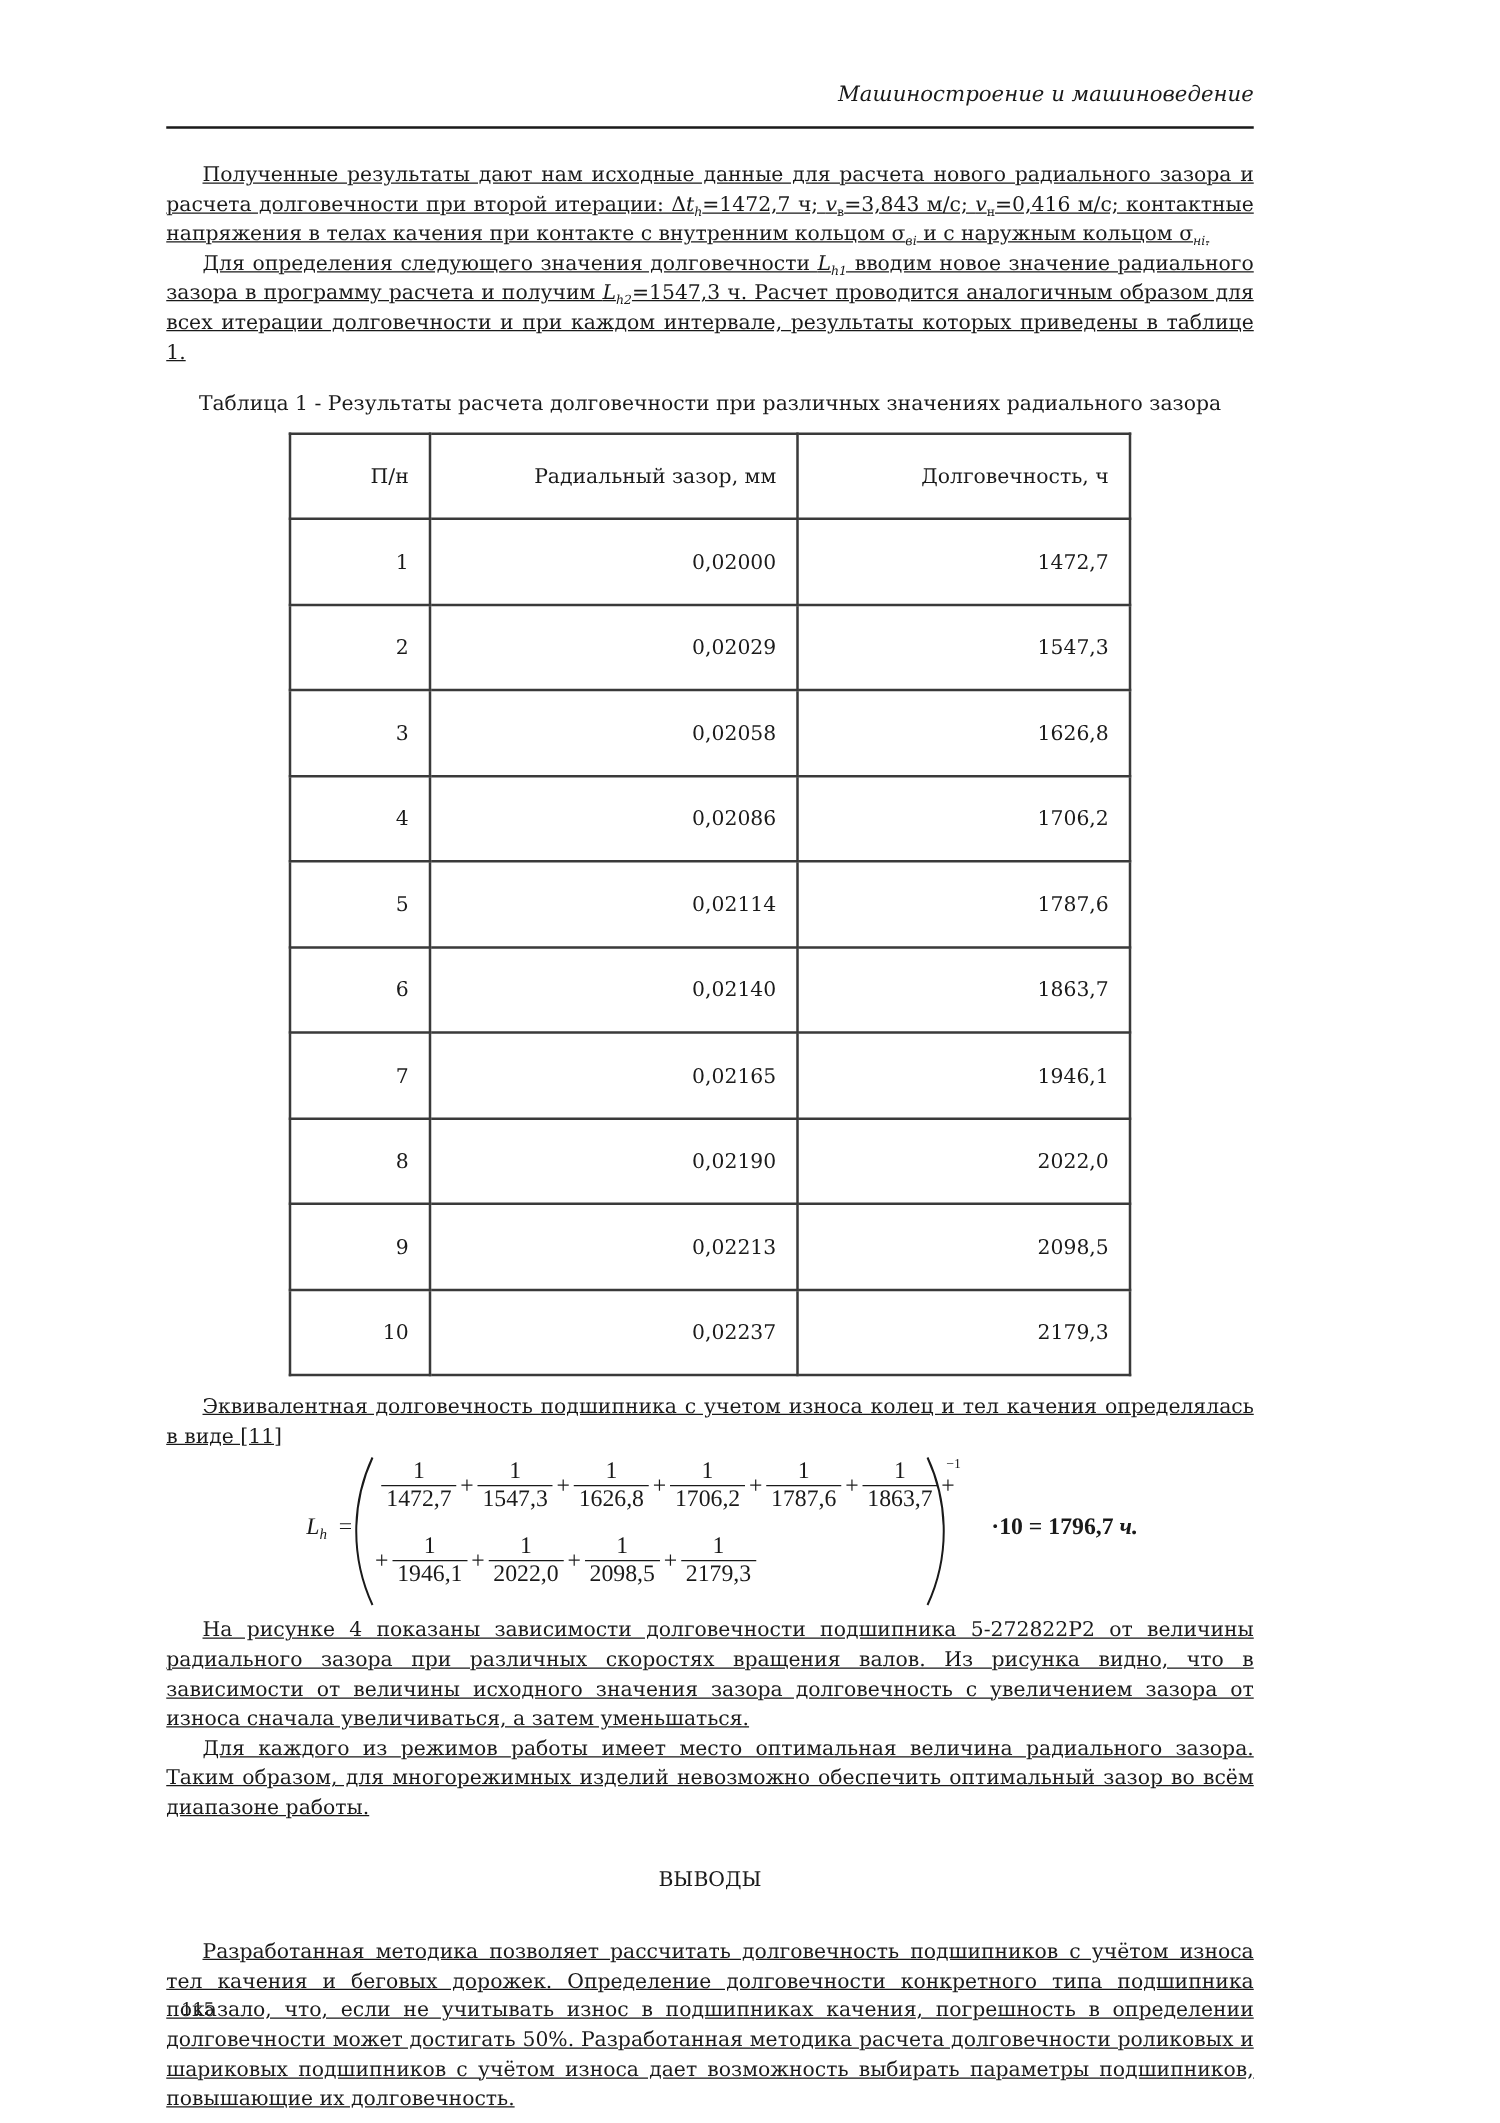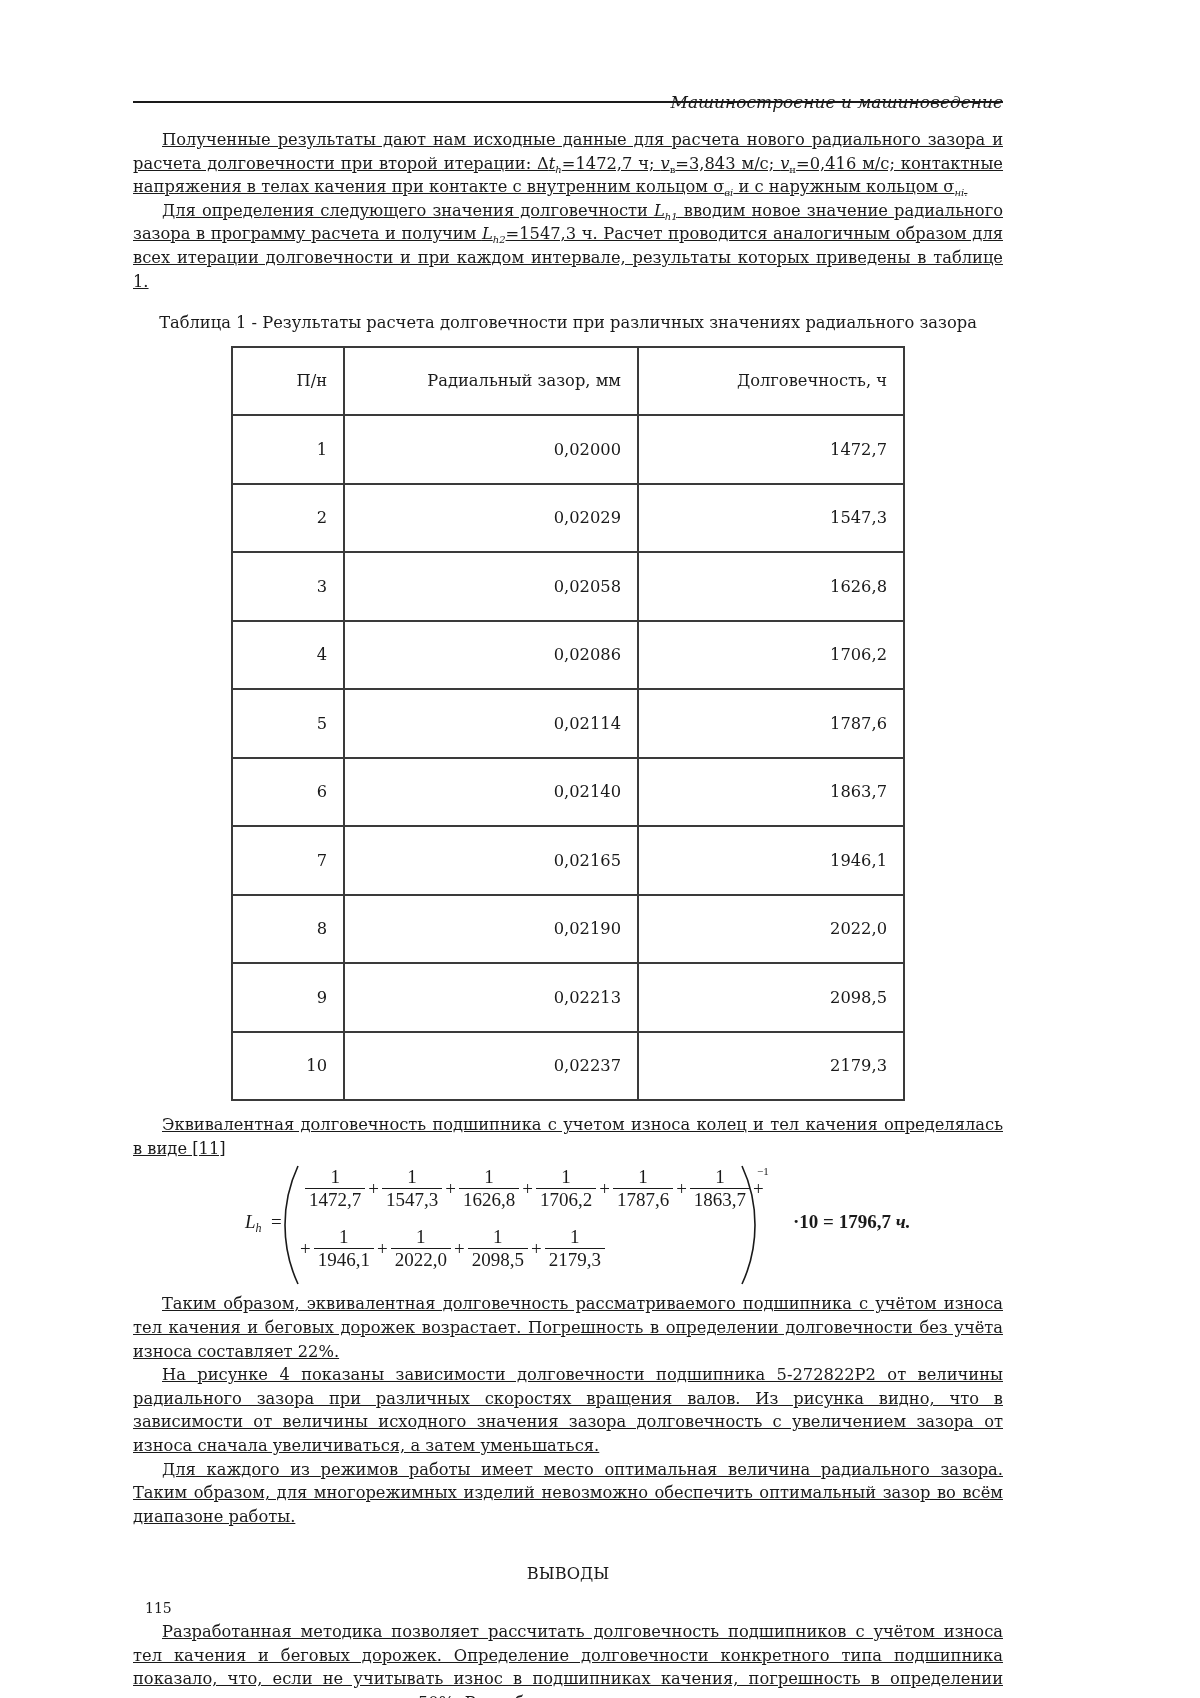--- a/index.html
+++ b/index.html
@@ -1,19 +1,19 @@
 <!DOCTYPE html>
 <html><head>
 <meta charset="utf-8">
 <style>
   html, body { margin: 0; padding: 0; background: #ffffff; }
   body { width: 1200px; height: 1698px; position: relative; overflow: hidden;
          font-family: "DejaVu Serif", "Liberation Serif", serif; color: #1a1a1a; }
   .page { position: absolute; left: 133px; top: 0; width: 870px; }
-  .running-header { position: absolute; top: 92px; right: 0; font-style: italic; font-size: 17px; }
+  .running-header { position: absolute; top: 66px; right: 0; font-style: italic; font-size: 17px; }
   .header-rule { position: absolute; top: 101px; left: 0; width: 870px; height: 0; border-top: 2.5px solid #1a1a1a; }
   .body { position: absolute; top: 128px; left: 0; width: 870px; font-size: 16.3px; line-height: 23.6px; }
   p { margin: 0; text-align: justify; }
   p.indent { text-indent: 29px; text-decoration: underline; }
   sub { font-size: 10px; vertical-align: -4px; line-height: 0; }
   i { font-style: italic; }
   .caption { margin-top: 18px; text-align: center; font-size: 16.3px; }
   .caption b { font-weight: normal; }
   table.results { margin: 11px auto 0 auto; border-collapse: collapse; font-size: 16.3px; }
   table.results th, table.results td { border: 2px solid #3a3a3a; text-align: right; font-weight: normal; height: 34.5px; padding: 16px; vertical-align: middle; }
@@ -178,21 +178,20 @@
             <span class="den">2179,3</span>
           </span>
         </div>
       <svg class="paren-r" viewBox="0 0 18 122" preserveAspectRatio="none">
         <path d="M3 2 Q16 30 16 61 Q16 92 3 120" fill="none" stroke="#1a1a1a" stroke-width="1.6"></path>
       </svg>
       <span class="sup-m1">−1</span>
       <span class="tail"><span>·10 = 1796,7 </span><i>ч.</i></span>
     </div>
 
-    <p class="indent">Таким образом, эквивалентная долговечность рассматриваемого подшипника с учётом износа тел качения и беговых дорожек возрастает. Погрешность в определении долговечности без учёта износа составляет 22%.</p>
     <p class="indent">На рисунке 4 показаны зависимости долговечности подшипника 5-272822Р2 от величины радиального зазора при различных скоростях вращения валов. Из рисунка видно, что в зависимости от величины исходного значения зазора долговечность с увеличением зазора от износа сначала увеличиваться, а затем уменьшаться.</p>
     <p class="indent">Для каждого из режимов работы имеет место оптимальная величина радиального зазора. Таким образом, для многорежимных изделий невозможно обеспечить оптимальный зазор во всём диапазоне работы.</p>
 
     <div class="section-title">ВЫВОДЫ</div>
 
     <p class="indent">Разработанная методика позволяет рассчитать долговечность подшипников с учётом износа тел качения и беговых дорожек. Определение долговечности конкретного типа подшипника показало, что, если не учитывать износ в подшипниках качения, погрешность в определении долговечности может достигать 50%. Разработанная методика расчета долговечности роликовых и шариковых подшипников с учётом износа дает возможность выбирать параметры подшипников, повышающие их долговечность.</p>
   </div>
 
   <div class="page-number">115</div>
 </div>

